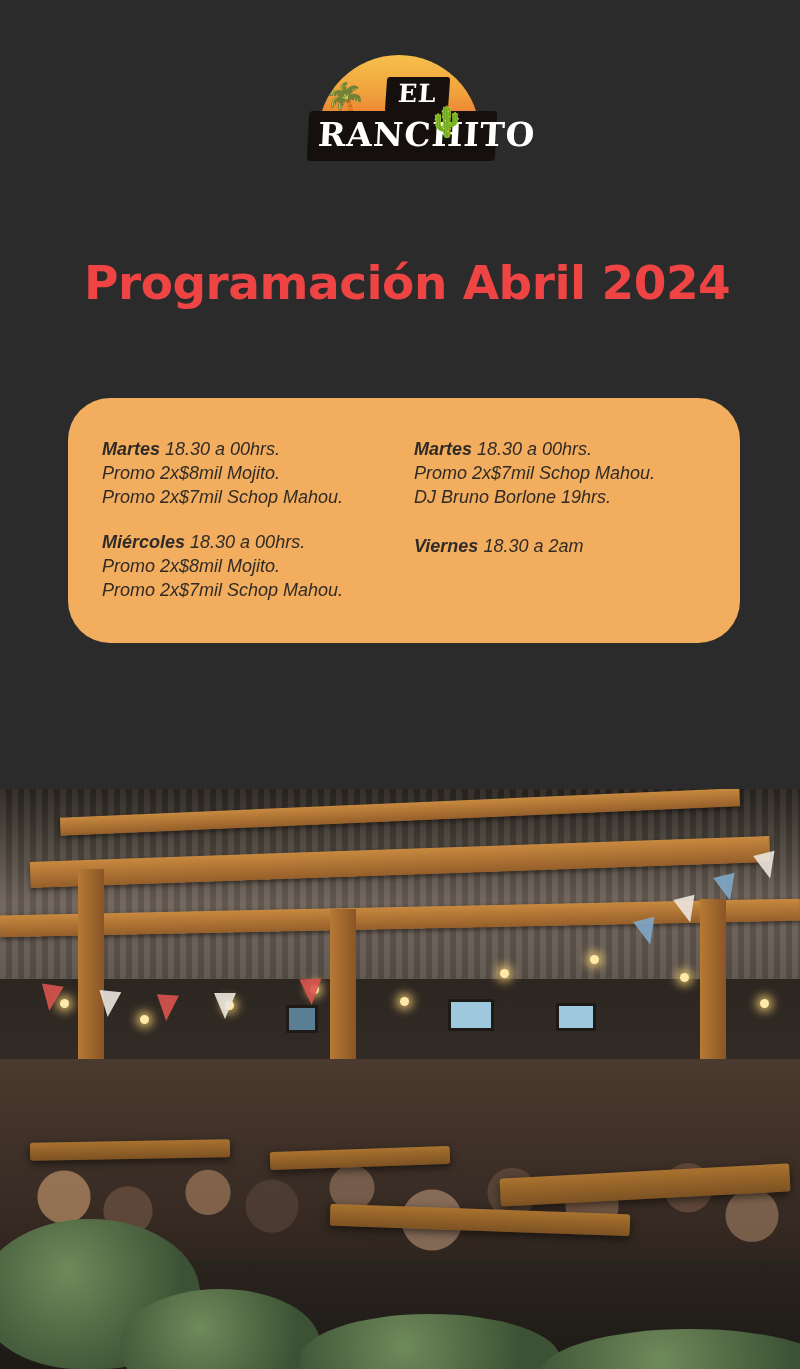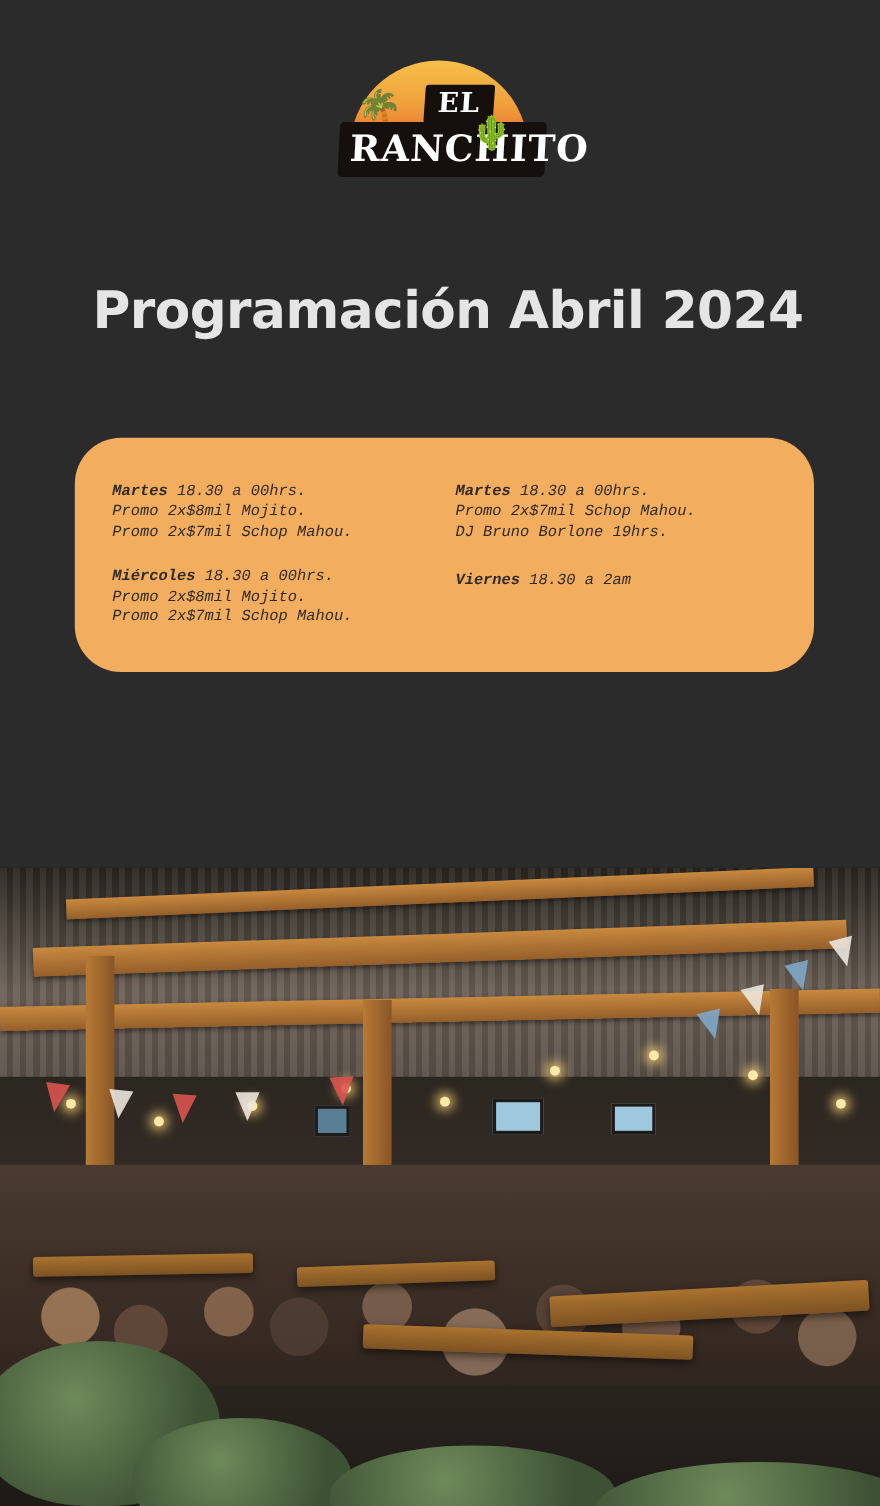--- a/index.html
+++ b/index.html
@@ -90,21 +90,21 @@
     right: 34px;
     top: 52px;
     color: #3aa03a;
     font-size: 30px;
     z-index: 3;
     line-height: 1;
   }
 
   
   .title {
-    color: #e5e5e5;
+    color: #ef4444;
     font-family: "DejaVu Sans", sans-serif;
     font-weight: bold;
     font-size: 47px;
     letter-spacing: -0.5px;
     margin: 25px 0 0 84px;
   }
 
   
   .card {
     margin: 88px 60px 0 68px;
@@ -119,23 +119,23 @@
     flex: 1;
     display: flex;
     flex-direction: column;
   }
   .col.left { padding-left: 6px; }
   .col.right { padding-left: 8px; }
   .block { margin-bottom: 22px; }
   .block:last-child { margin-bottom: 0; }
   .block.spaced-sm { margin-bottom: 26px; }
   .line {
-    font-family: Liberation Mono, monospace;
+    font-family: Liberation Sans, sans-serif;
     font-style: italic;
-    font-size: 14px;
+    font-size: 18px;
     line-height: 1.32;
     color: #2f2b27;
     white-space: nowrap;
   }
   .day {
     font-weight: bold;
     font-style: italic;
   }
 
   

